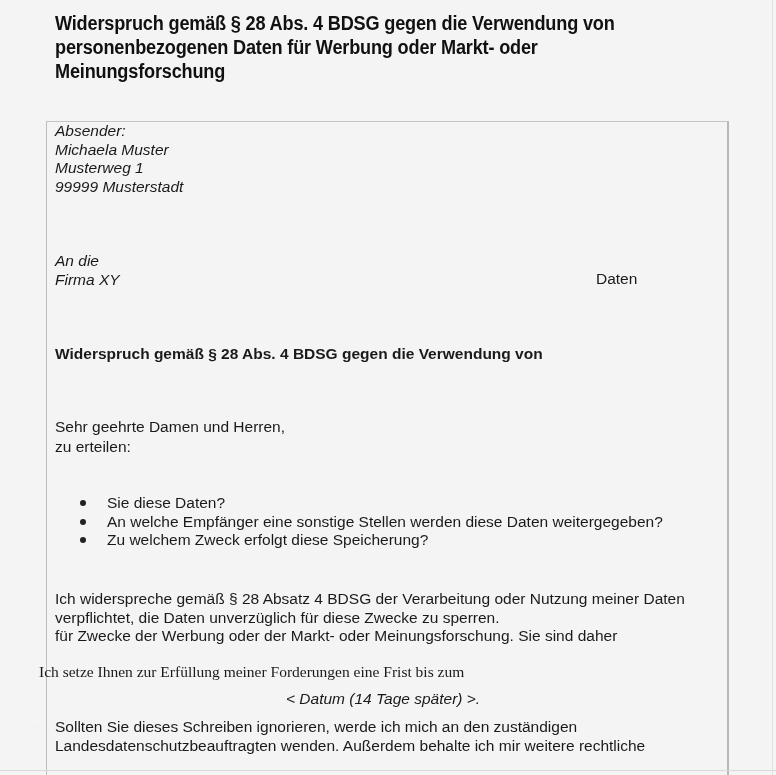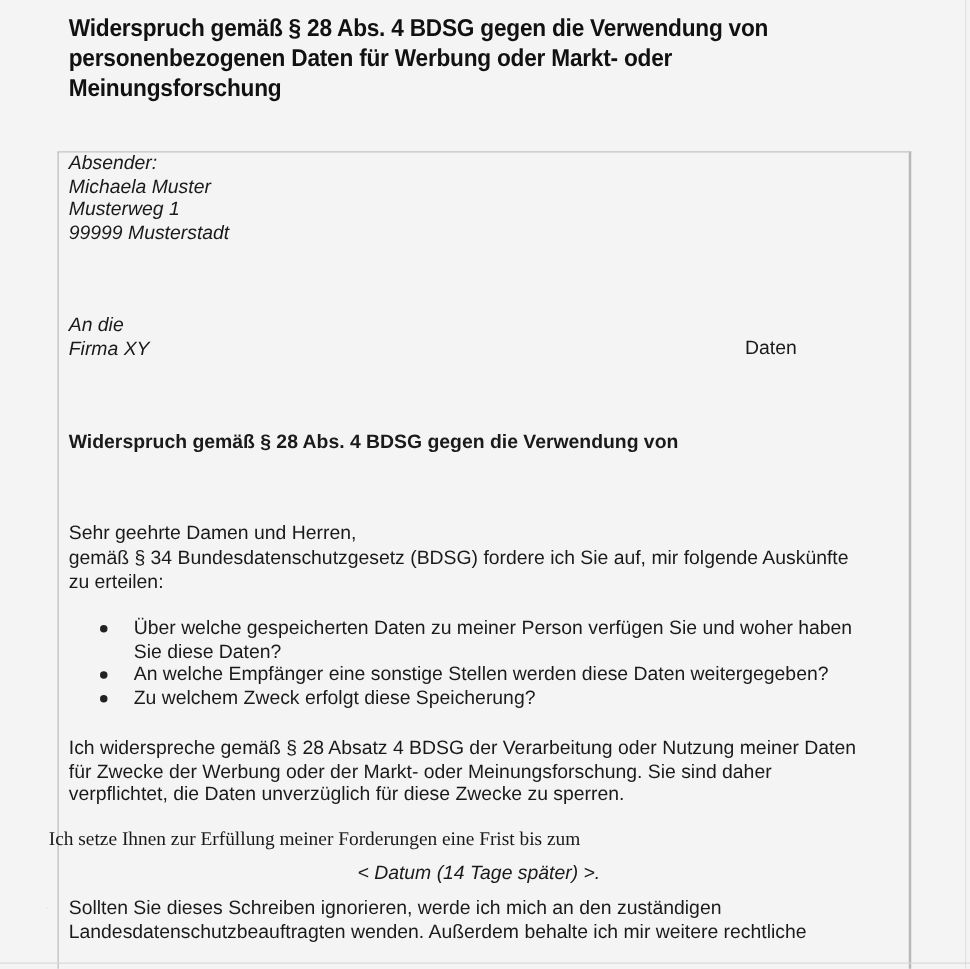--- a/index.html
+++ b/index.html
@@ -71,44 +71,42 @@
 
 <div class="t datum">Daten</div>
 
 <div class="t b subject">
   <span class="line">Widerspruch gemäß § 28 Abs. 4 BDSG gegen die Verwendung von</span>
 </div>
 
 <div class="t salutation">Sehr geehrte Damen und Herren,</div>
 
 <div class="t intro">
-  <span class="line">gemäß § 34 Bundesdatenschutzgesetz (BDSG) fordere ich Sie auf, mir folgende Auskünfte</span>
   <span class="line">zu erteilen:</span>
 </div>
 
 <ul class="list">
   <li>
     <span class="bullet"></span>
-    <span class="line">Über welche gespeicherten Daten zu meiner Person verfügen Sie und woher haben</span>
     <span class="line">Sie diese Daten?</span>
   </li>
   <li>
     <span class="bullet"></span>
     <span class="line">An welche Empfänger eine sonstige Stellen werden diese Daten weitergegeben?</span>
   </li>
   <li>
     <span class="bullet"></span>
     <span class="line">Zu welchem Zweck erfolgt diese Speicherung?</span>
   </li>
 </ul>
 
 <div class="t p1">
   <span class="line">Ich widerspreche gemäß § 28 Absatz 4 BDSG der Verarbeitung oder Nutzung meiner Daten</span>
+  <span class="line">verpflichtet, die Daten unverzüglich für diese Zwecke zu sperren.</span>
   <span class="line">für Zwecke der Werbung oder der Markt- oder Meinungsforschung. Sie sind daher</span>
-  <span class="line">verpflichtet, die Daten unverzüglich für diese Zwecke zu sperren.</span>
 </div>
 
 <div class="t p2">Ich setze Ihnen zur Erfüllung meiner Forderungen eine Frist bis zum</div>
 <div class="t it deadline">&lt; Datum (14 Tage später) &gt;.</div>
 
 <div class="watermark">·</div>
 
 <div class="t p3">
   <span class="line">Sollten Sie dieses Schreiben ignorieren, werde ich mich an den zuständigen</span>
   <span class="line">Landesdatenschutzbeauftragten wenden. Außerdem behalte ich mir weitere rechtliche</span>

